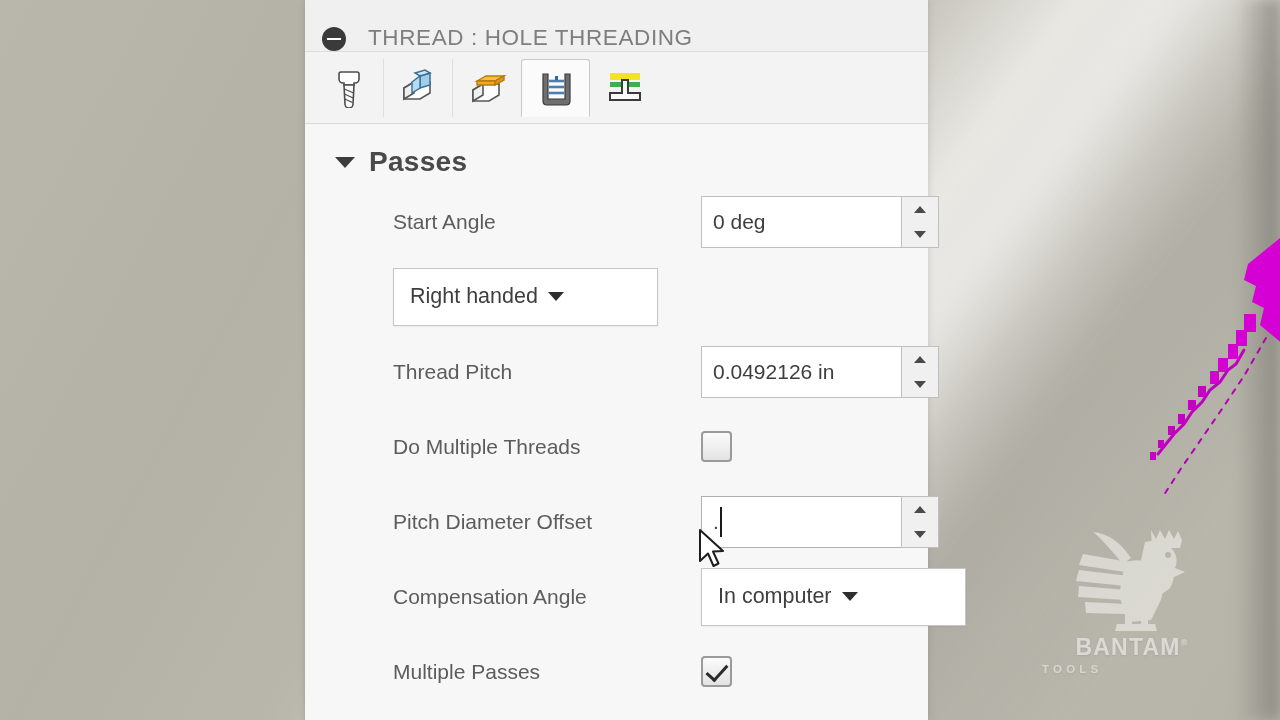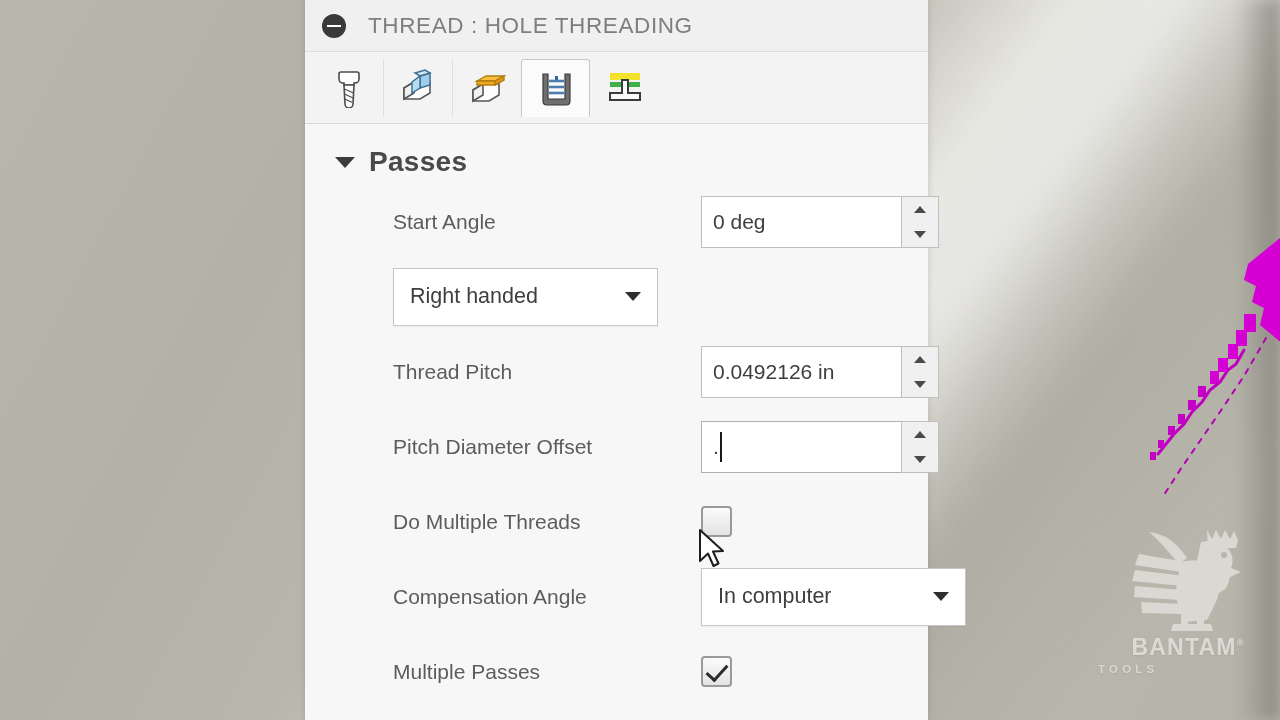--- a/index.html
+++ b/index.html
@@ -60,21 +60,21 @@
   
   .magenta-wrap {
     position: absolute; left: 1140px; top: 230px;
     width: 150px; height: 330px;
     overflow: hidden;
   }
   .magenta-wrap svg { display:block; }
   
   .watermark {
     position: absolute;
-    left: 1098px; top: 524px;
+    left: 1042px; top: 524px;
     width: 180px; height: 170px;
     opacity: 0.62;
     pointer-events: none;
   }
   .wm-logo { display:block; margin: 0 auto; }
   .wm-name {
     text-align: center;
     color: #f2f1ee;
     font-family: "Liberation Sans", sans-serif;
     font-weight: bold;
@@ -99,21 +99,21 @@
     left: 305px; top: 0;
     width: 623px; height: 720px;
     background: #f7f7f7;
     box-shadow: 0 0 6px rgba(90,90,90,0.25);
   }
   .panel-header {
     height: 52px;
     background: #f0f0f0;
     border-bottom: 1px solid #dcdcdc;
     display: flex;
-    align-items: center;
+    align-items: flex-end;
     padding-left: 17px;
     box-sizing: border-box;
   }
   .collapse-icon {
     width: 24px; height: 24px;
     border-radius: 50%;
     background: #3a3a3a;
     position: relative;
     flex: 0 0 auto;
   }
@@ -247,21 +247,20 @@
   }
   
   .dropdown {
     width: 265px; height: 58px;
     background: #ffffff;
     border: 1px solid #c6c6c6;
     box-sizing: border-box;
     display: flex;
     align-items: center;
     padding: 0 16px 0 16px;
-    justify-content: space-between;
     box-shadow: 0 1px 2px rgba(0,0,0,0.05);
   }
   .dd-value { font-size: 21.5px; color: #3e3e3e; white-space: nowrap; }
   .dd-arrow {
     width:0;height:0;
     border-left: 8px solid transparent;
     border-right: 8px solid transparent;
     border-top: 9px solid #2e2e2e;
     flex: 0 0 auto;
     margin-left: 10px;
@@ -467,47 +466,47 @@
                 </div>
               <div class="spin-btn">
                   <div class="arw-dn"></div>
                 </div>
             </div>
           </div>
         </div>
       </div>
 
       <div class="row">
+        <div class="row-label">Do Multiple Threads</div>
+        <div class="ctl">
+          <div class="checkbox"></div>
+        </div>
+      </div>
+
+      <div class="row">
         <div class="row-label">Pitch Diameter Offset</div>
         <div class="ctl">
           <div class="spin">
             <div class="spin-input focused">
                 <span>.</span>
                 <span class="caret-bar"></span>
               </div>
             <div class="spin-btns">
               <div class="spin-btn">
                   <div class="arw-up"></div>
                 </div>
               <div class="spin-btn">
                   <div class="arw-dn"></div>
                 </div>
             </div>
           </div>
         </div>
       </div>
 
       <div class="row">
-        <div class="row-label">Do Multiple Threads</div>
-        <div class="ctl">
-          <div class="checkbox"></div>
-        </div>
-      </div>
-
-      <div class="row">
         <div class="row-label">Compensation Angle</div>
         <div class="ctl">
           <div class="dropdown">
             <span class="dd-value">In computer</span>
             <span class="dd-arrow"></span>
           </div>
         </div>
       </div>
 
       <div class="row">

